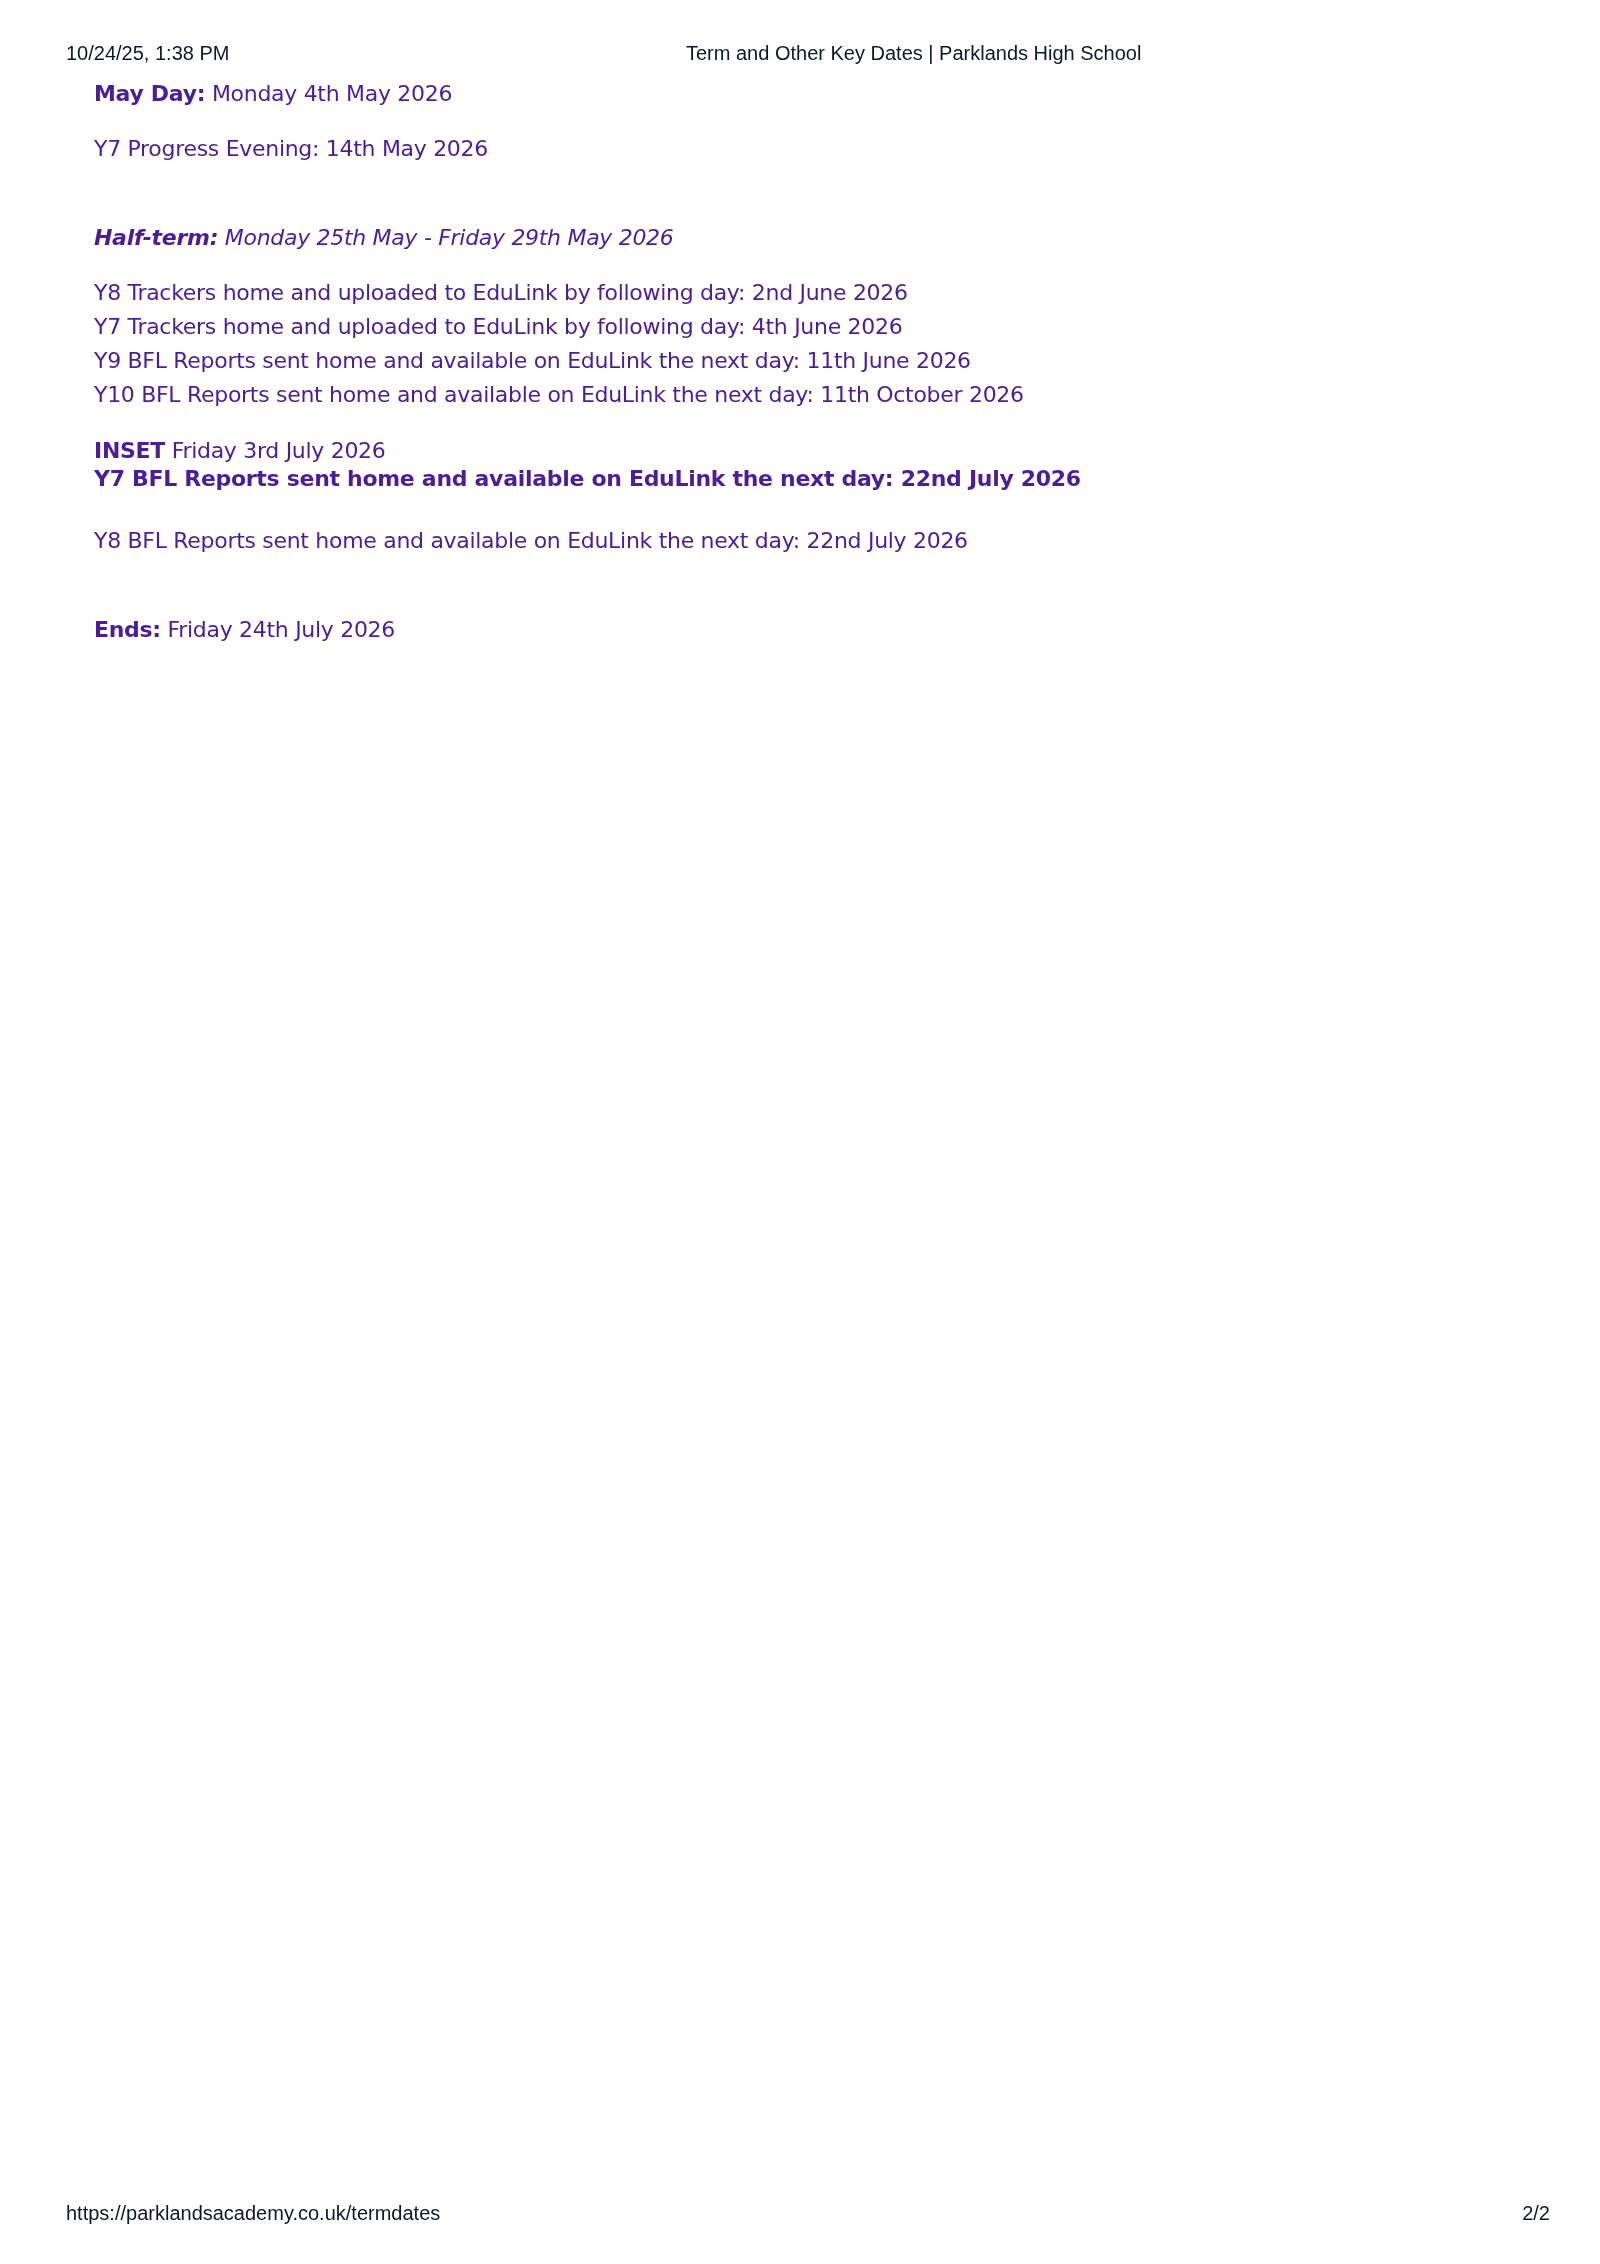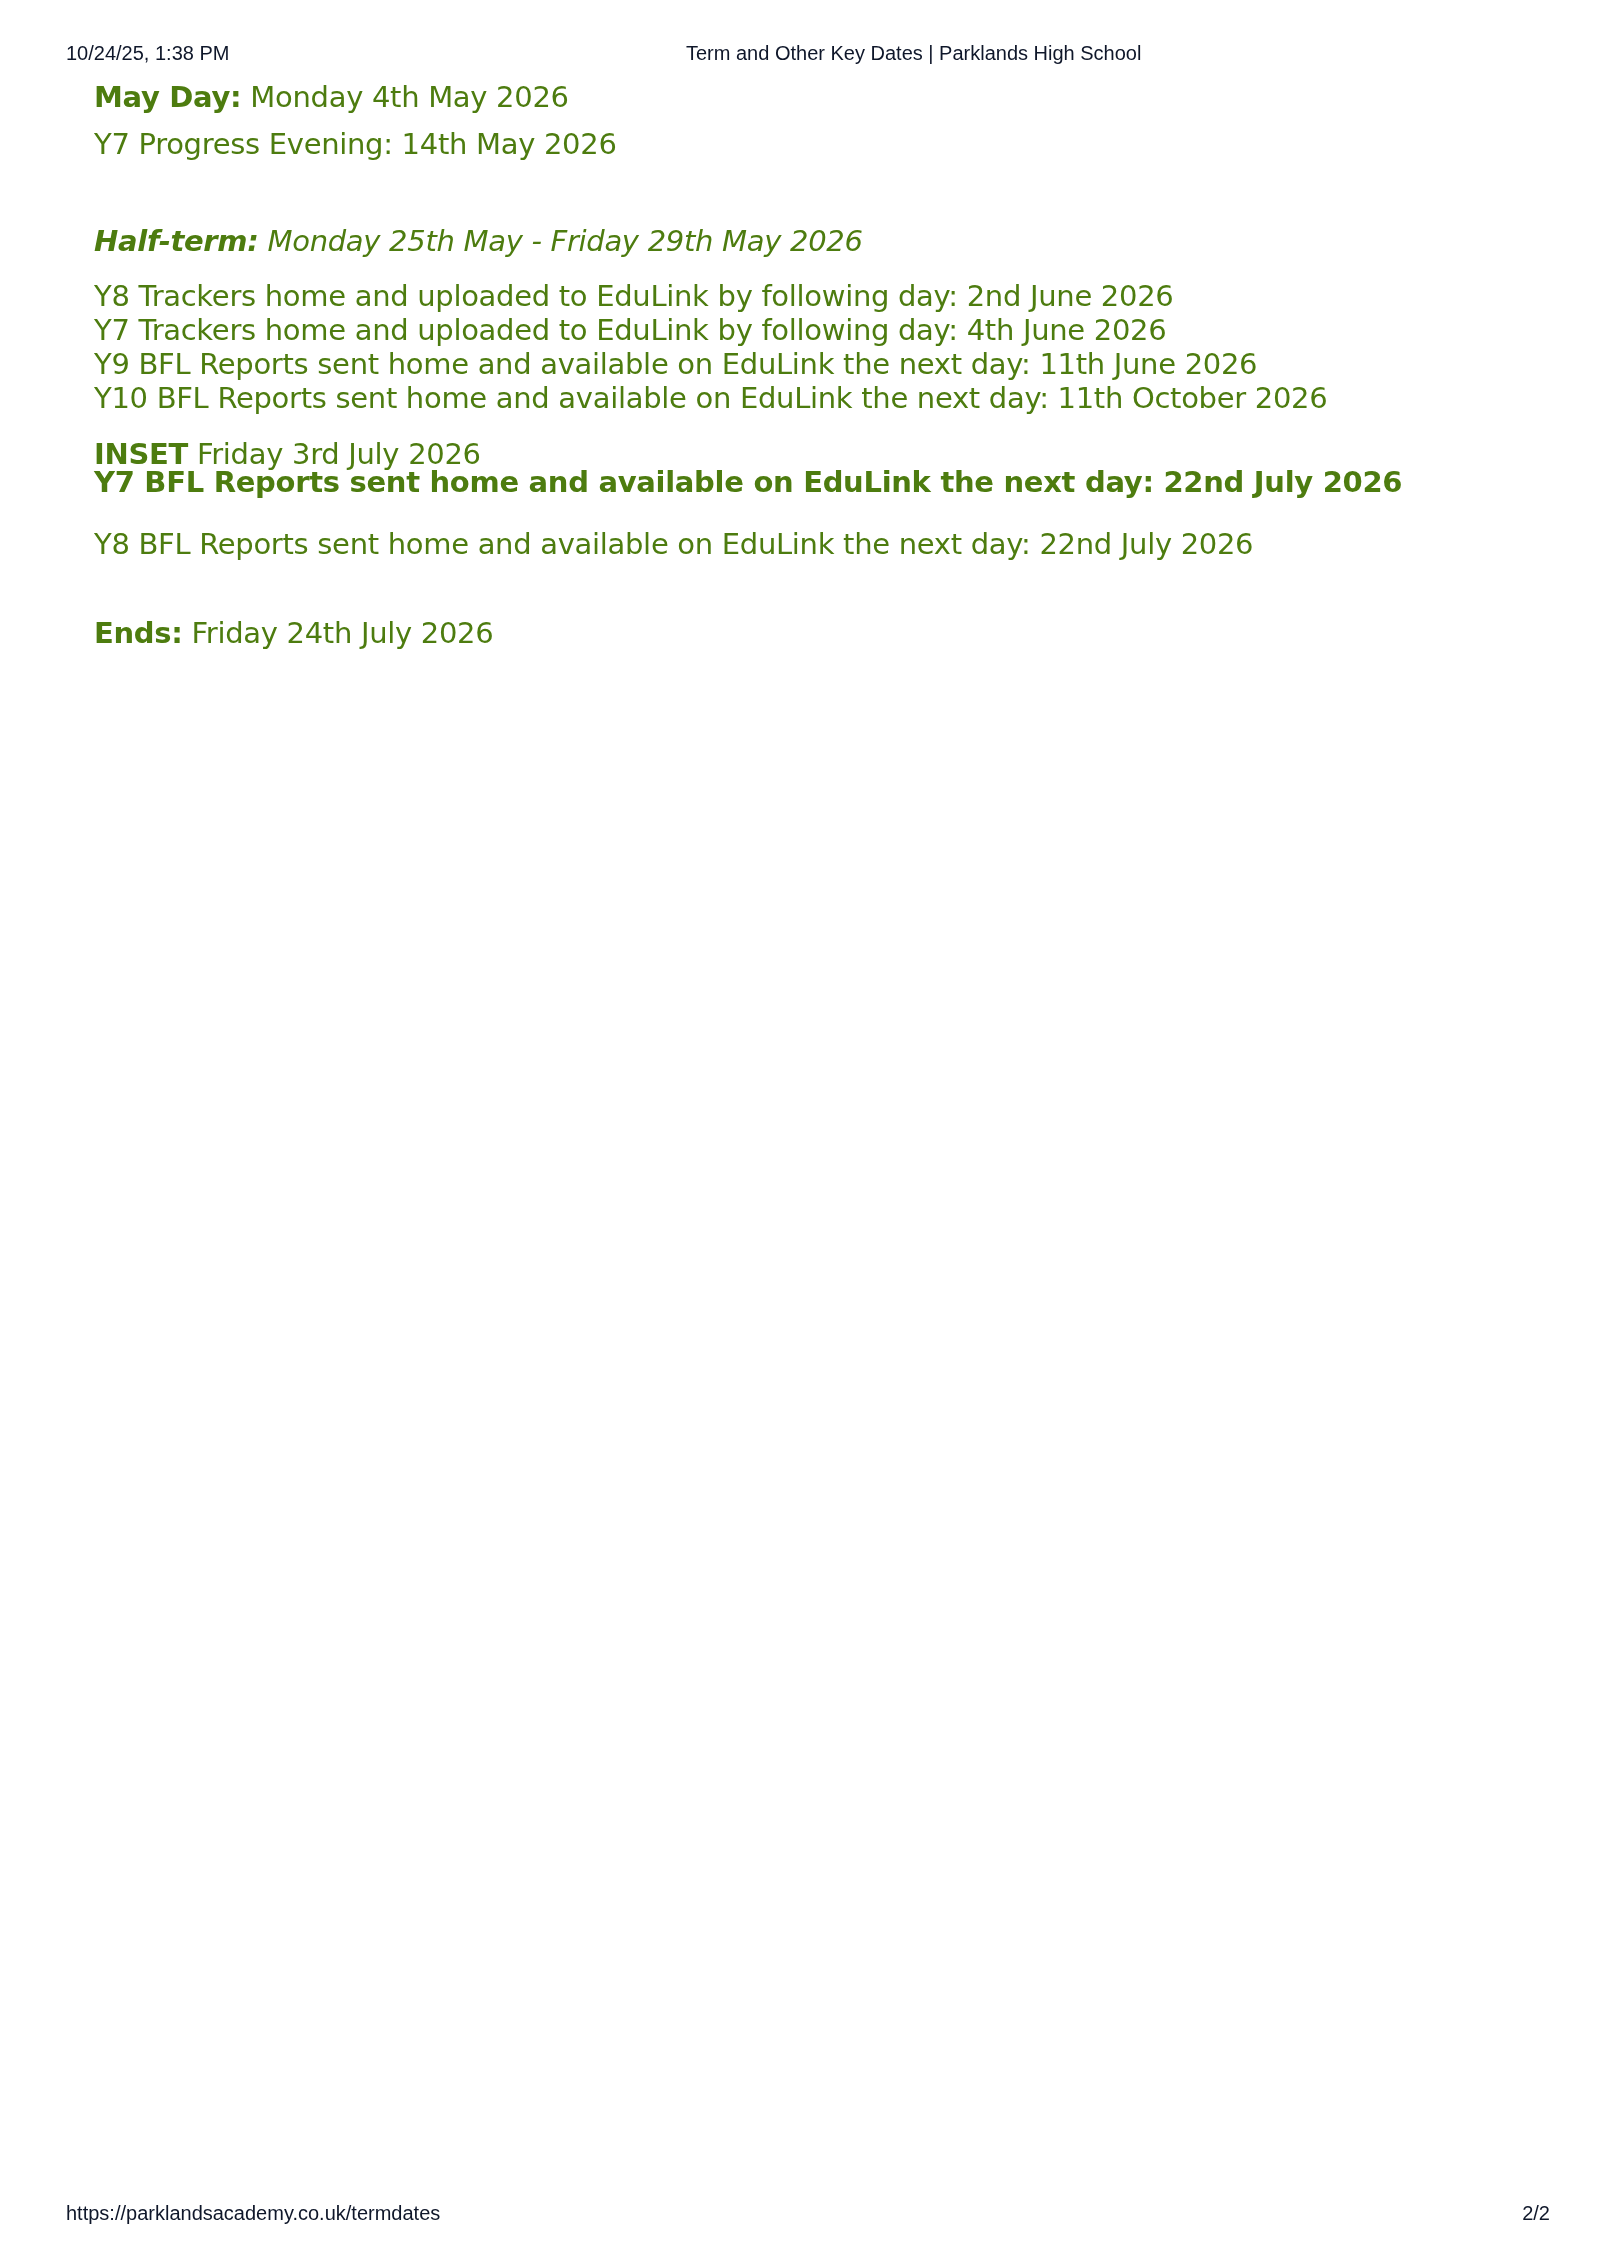--- a/index.html
+++ b/index.html
@@ -1,30 +1,30 @@
 <!DOCTYPE html>
 <html><head>
 <meta charset="utf-8">
 <style>
   html, body { margin:0; padding:0; background:#ffffff; }
   body { width:1600px; height:2264px; position:relative; overflow:hidden; color:#111111; }
   .hdr { position:absolute; font-family:"Liberation Sans", sans-serif; font-size:20px; color:#0f172a; white-space:nowrap; line-height:1; }
-  .line { position:absolute; left:94px; font-family:"DejaVu Sans", sans-serif; font-size:29px; letter-spacing:-0.3px; white-space:nowrap; line-height:1; color:#4d7c0f; }
+  .line { position:absolute; left:94px; font-family:"DejaVu Sans", sans-serif; font-size:22px; letter-spacing:-0.3px; white-space:nowrap; line-height:1; color:#4c1d95; }
   .line b { font-weight:bold; }
 </style>
 </head>
 <body>
 
 <div class="hdr" style="left:66px; top:43px;">10/24/25, 1:38 PM</div>
 <div class="hdr" style="left:686px; top:43px;">Term and Other Key Dates | Parklands High School</div>
 
 <div class="line" style="top:83px;">
   <b>May Day:</b><span> Monday 4th May 2026</span>
 </div>
-<div class="line" style="top:130px;">Y7 Progress Evening: 14th May 2026</div>
+<div class="line" style="top:138px;">Y7 Progress Evening: 14th May 2026</div>
 
 <div class="line" style="top:227px;font-style:italic;">
   <b>Half-term:</b><span> Monday 25th May - Friday 29th May 2026</span>
 </div>
 
 <div class="line" style="top:282px;">Y8 Trackers home and uploaded to EduLink by following day: 2nd June 2026</div>
 <div class="line" style="top:316px;">Y7 Trackers home and uploaded to EduLink by following day: 4th June 2026</div>
 <div class="line" style="top:350px;">Y9 BFL Reports sent home and available on EduLink the next day: 11th June 2026</div>
 <div class="line" style="top:384px;">Y10 BFL Reports sent home and available on EduLink the next day: 11th October 2026</div>
 

